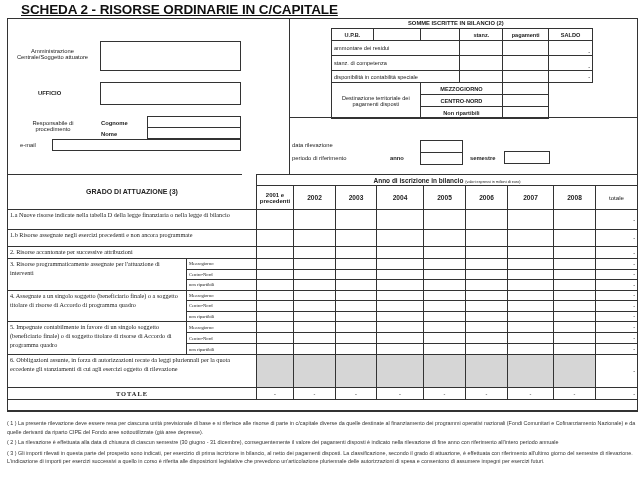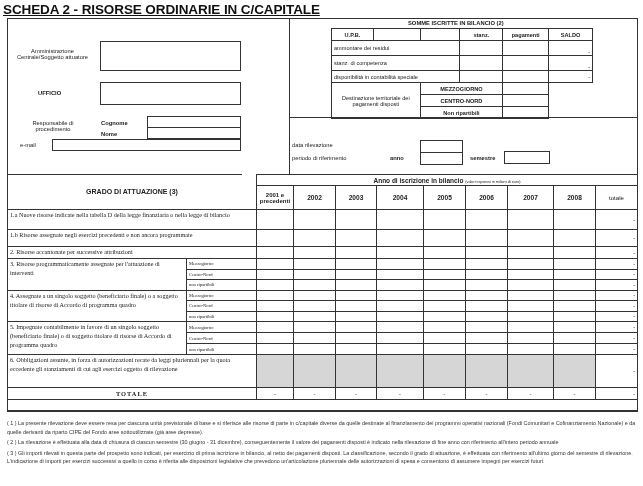--- a/index.html
+++ b/index.html
@@ -1,18 +1,18 @@
 <!DOCTYPE html>
 <html><head>
 <meta charset="utf-8">
 <style>
   * { box-sizing: border-box; margin: 0; padding: 0; }
   body { width: 643px; height: 486px; background: #fff; font-family: "Liberation Sans", sans-serif; color: #111; position: relative; overflow: hidden; }
   .abs { position: absolute; }
-  .title { left: 3px; top: 2px; font-size: 13.5px; font-weight: bold; text-decoration: underline; letter-spacing: -0.1px; }
+  .title { left: 21px; top: 2px; font-size: 13.5px; font-weight: bold; text-decoration: underline; letter-spacing: -0.1px; }
   .box { border: 1px solid #333; }
   .lbl { font-size: 5.8px; color: #222; white-space: nowrap; }
   .lblb { font-size: 5.8px; font-weight: bold; color: #222; }
   .field { border: 1px solid #333; background: #fff; }
   table { border-collapse: collapse; }
   td { border: 1px solid #333; font-size: 5.6px; padding: 0 2px; color: #222; }
   .somme td { height: 12px; }
   .c { text-align: center; }
   .b { font-weight: bold; }
   .r { text-align: right; }

